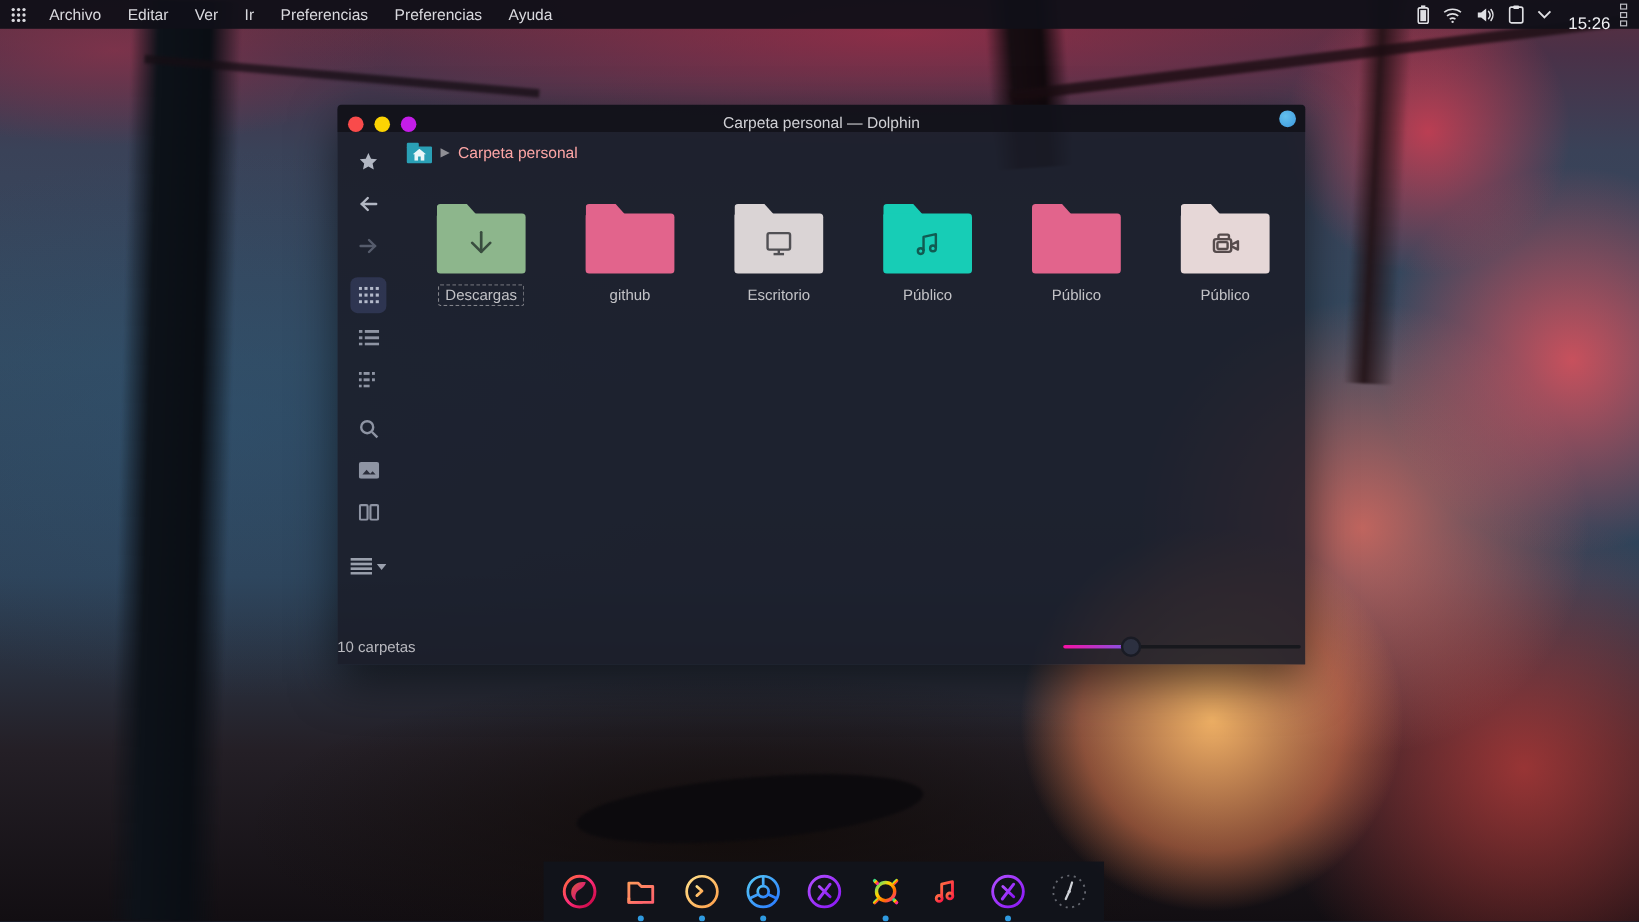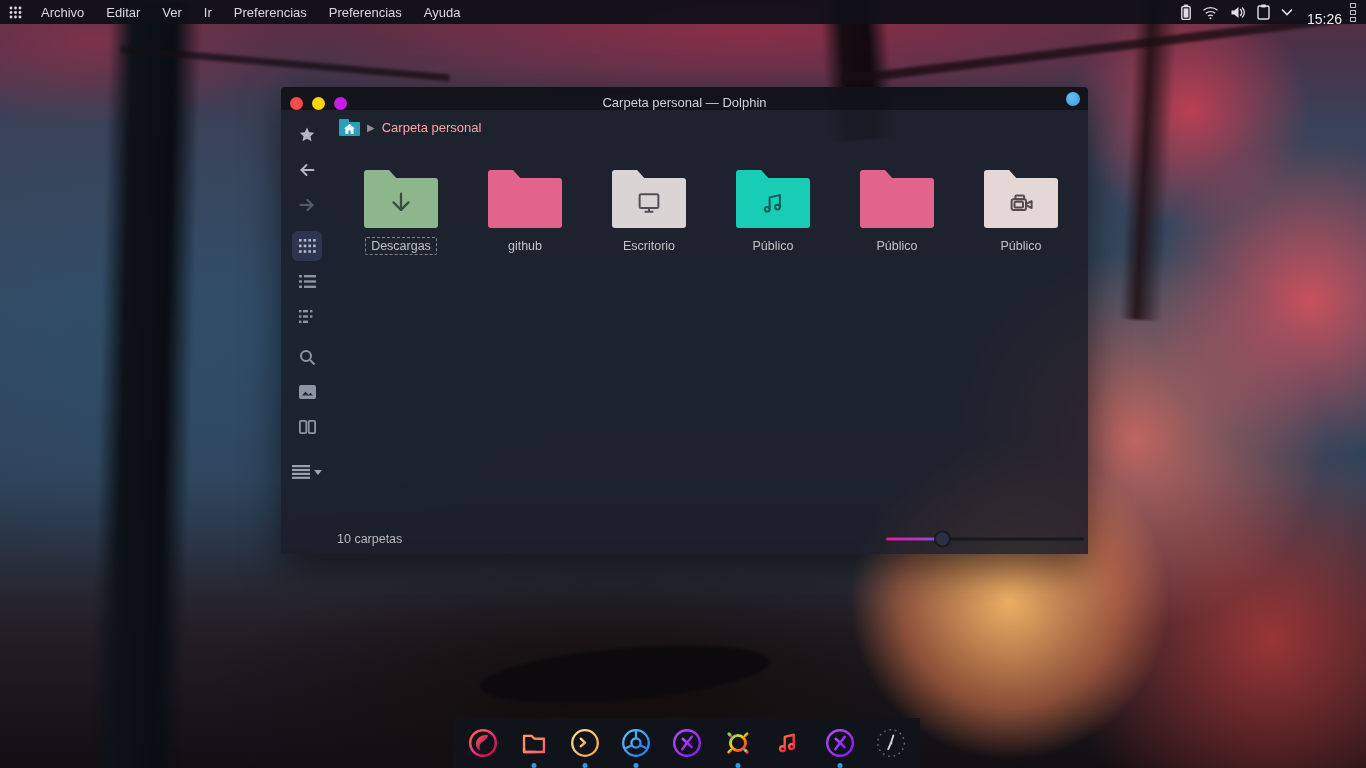--- a/index.html
+++ b/index.html
@@ -84,21 +84,21 @@
   .folder-icon .tab { position:absolute; top:0; left:0; width:46%; height:10px; background:var(--fc,#e0638b);
     border-radius:3px 0 0 0; clip-path:polygon(0 0, calc(100% - 9px) 0, 100% 100%, 0 100%); }
   .folder-icon .fbody { position:absolute; top:8px; left:0; right:0; bottom:0; background:var(--fc,#e0638b);
     border-radius:2px 3px 3px 3px; display:flex; align-items:center; justify-content:center; }
   .folder-icon svg { opacity:.78; }
   .folder-label { margin-top:9px; font-size:12.5px; color:#c2c2c6; padding:1px 5px; border:1px dashed transparent; border-radius:2px; white-space:nowrap; }
   .folder-cell.selected .folder-label { border-color:rgba(150,150,156,.85); }
 
   
   .statusbar { position:absolute; left:0; right:0; bottom:0; height:30px; display:flex; align-items:center; }
-  .status-text { margin-left:56px; font-size:12.5px; color:#b9b9bf; }
+  .status-text { font-size:12.5px; color:#b9b9bf; }
   .zoom-slider { position:absolute; right:4px; top:50%; transform:translateY(-50%); width:198px; height:17px; }
   .zs-track { position:absolute; left:0; right:0; top:7px; height:3px; background:#17181d; border-radius:2px; }
   .zs-fill { position:absolute; left:0; top:7px; width:57px; height:3px; border-radius:2px;
     background:linear-gradient(90deg, #f711a5, #7b59e8); }
   .zs-handle { position:absolute; left:48px; top:0; width:17px; height:17px; border-radius:50%;
     background:#2c3040; border:2px solid #191b24; }
 
   
   .dock { position:absolute; left:453px; top:718px; width:467px; height:50px; background:rgba(17,19,27,.92);
     display:flex; align-items:center; justify-content:center; gap:13px; z-index:40; }

